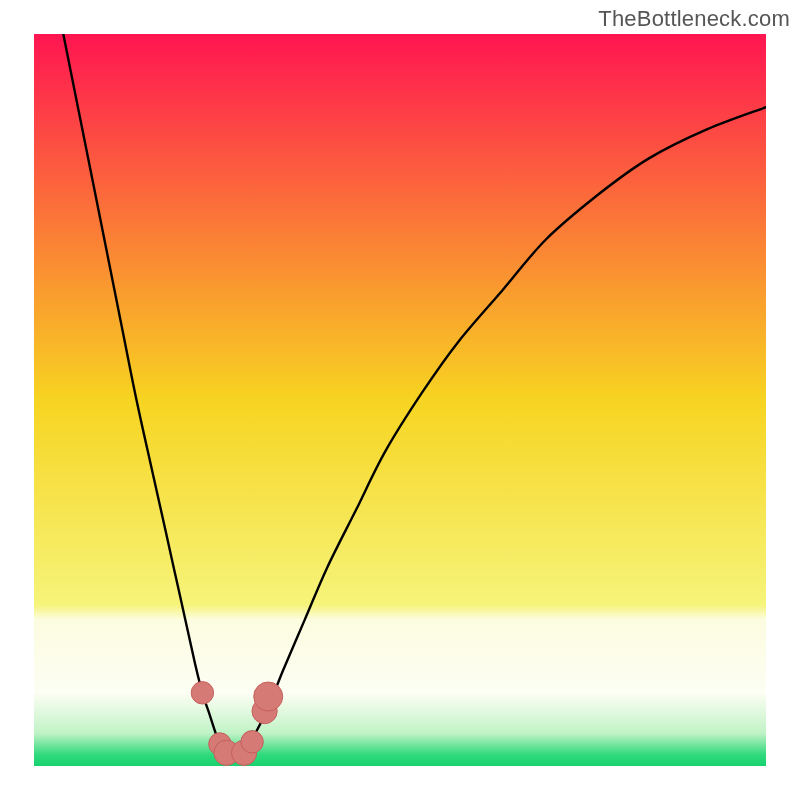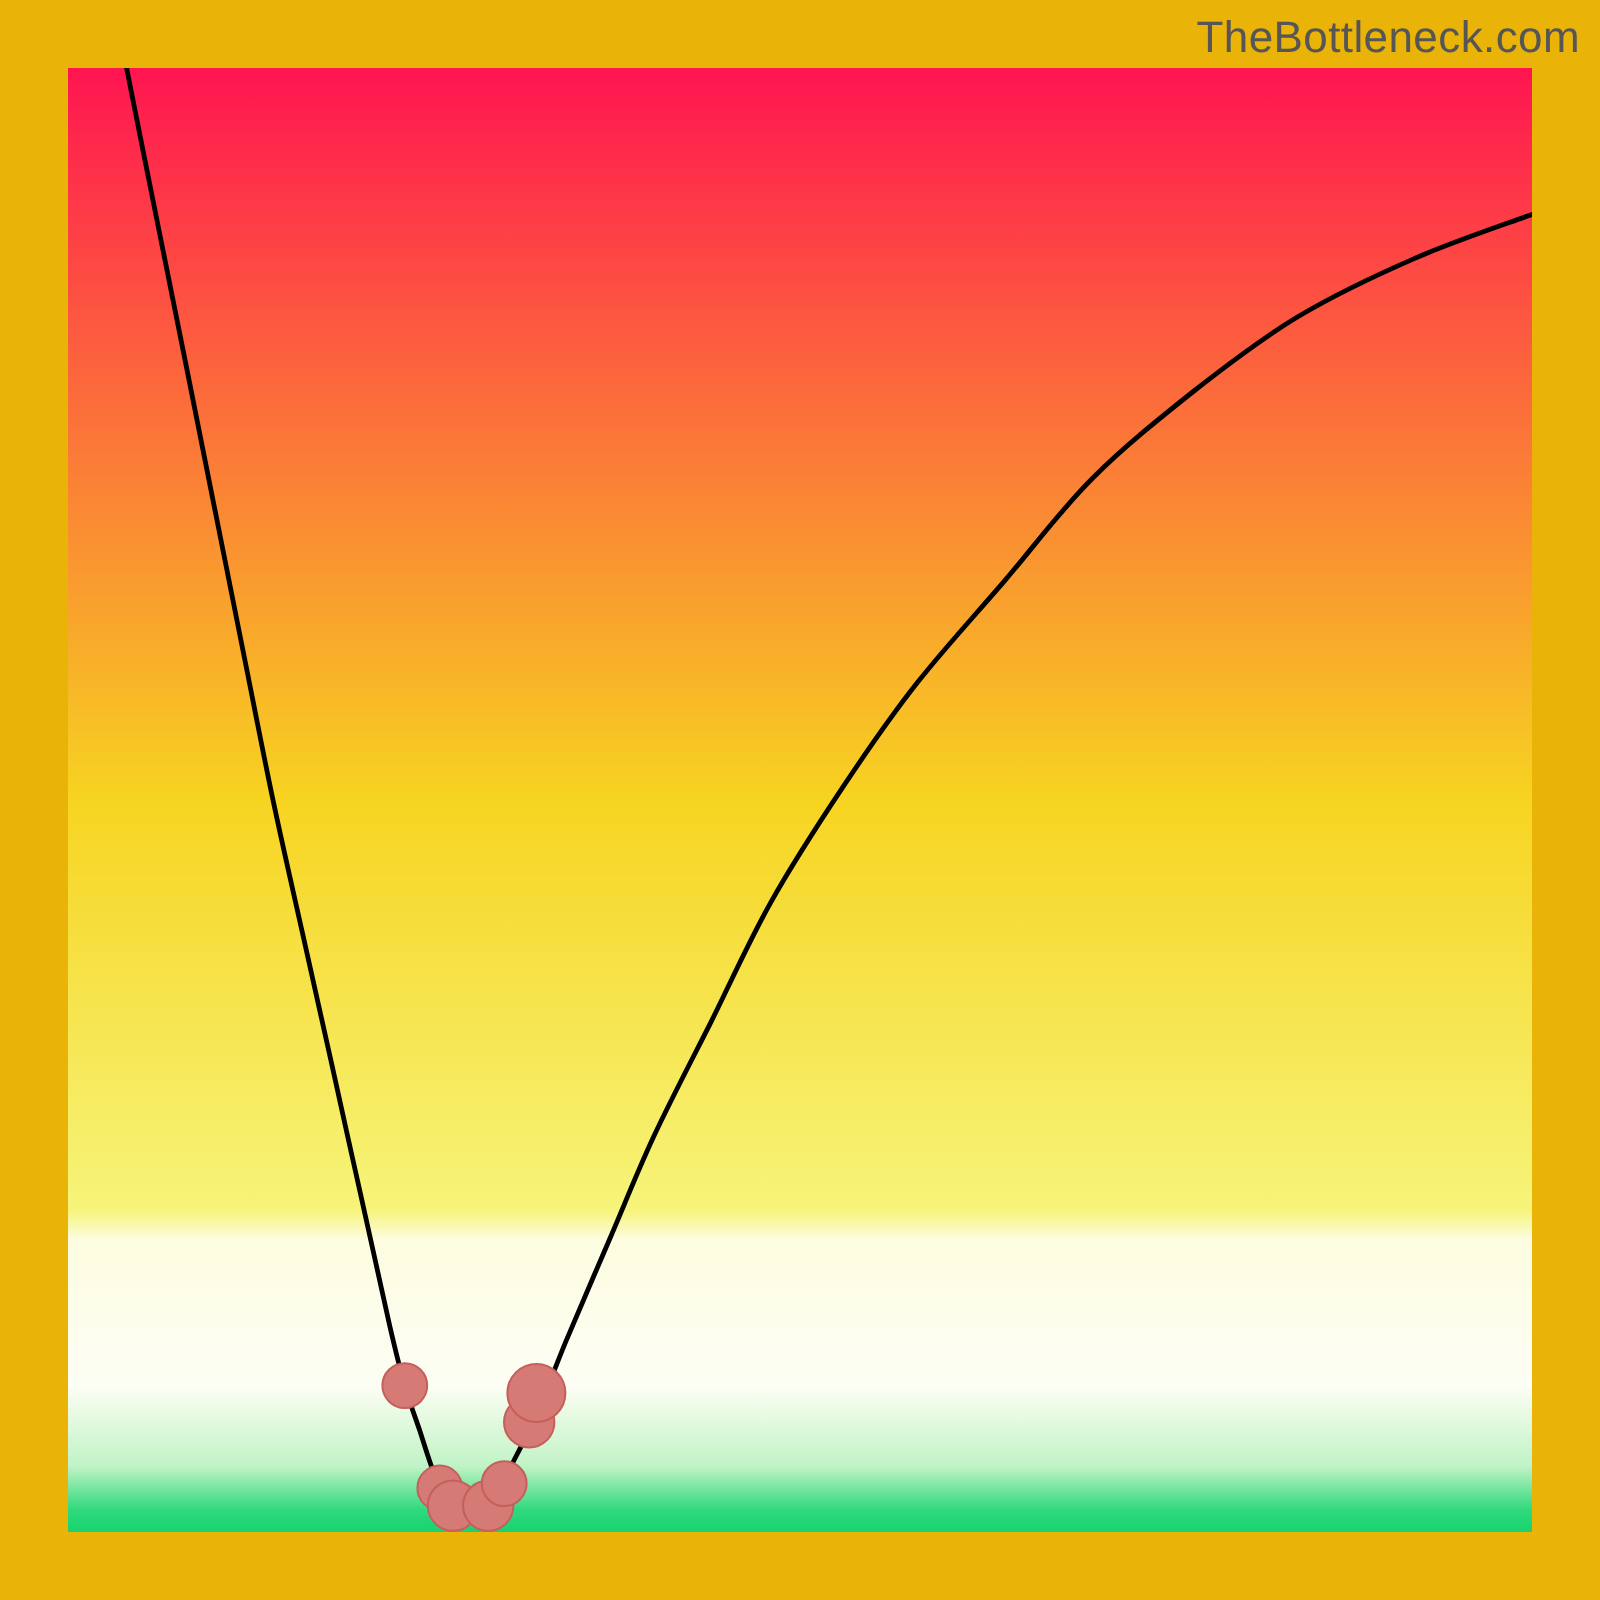--- a/index.html
+++ b/index.html
@@ -9,21 +9,21 @@
     height: 800px;
     background: #000;
     overflow: hidden;
   }
   .frame {
     position: absolute;
     left: 0;
     top: 0;
     width: 800px;
     height: 800px;
-    background: #eab308;
+    background: #ffffff;
   }
   .plot {
     position: absolute;
     left: 34px;
     top: 34px;
     width: 732px;
     height: 732px;
     overflow: hidden;
   }
   .gradient {

